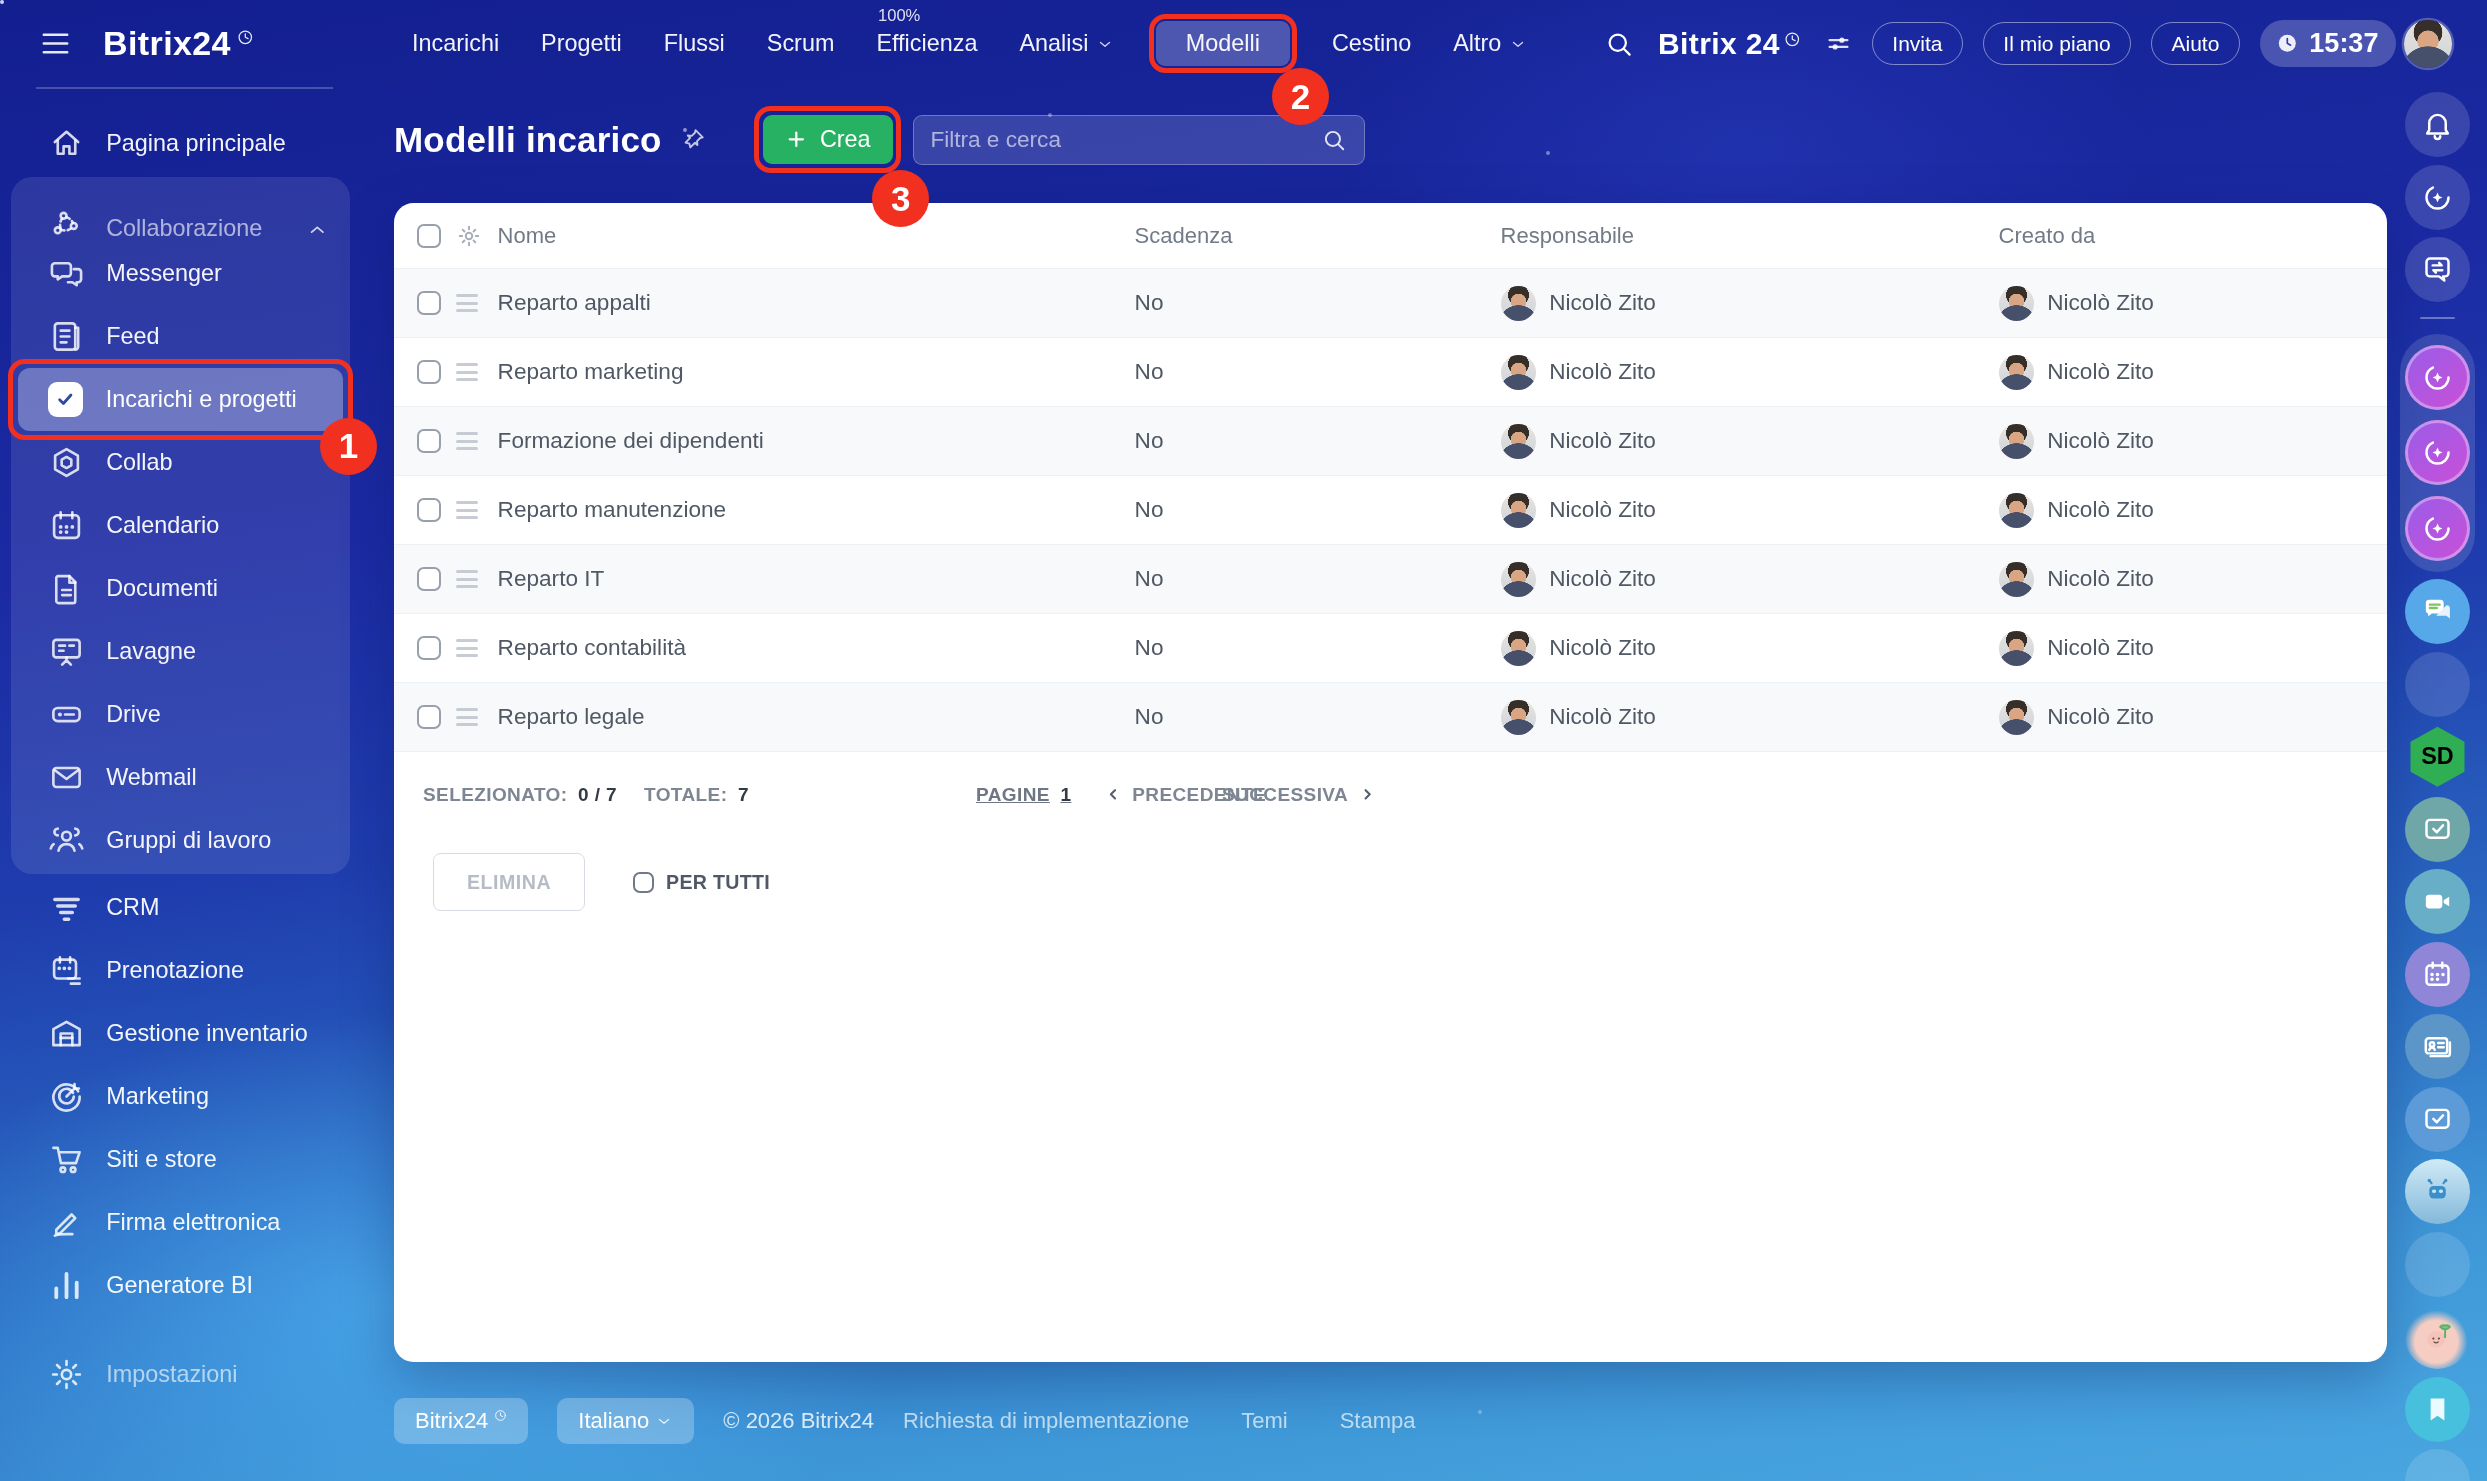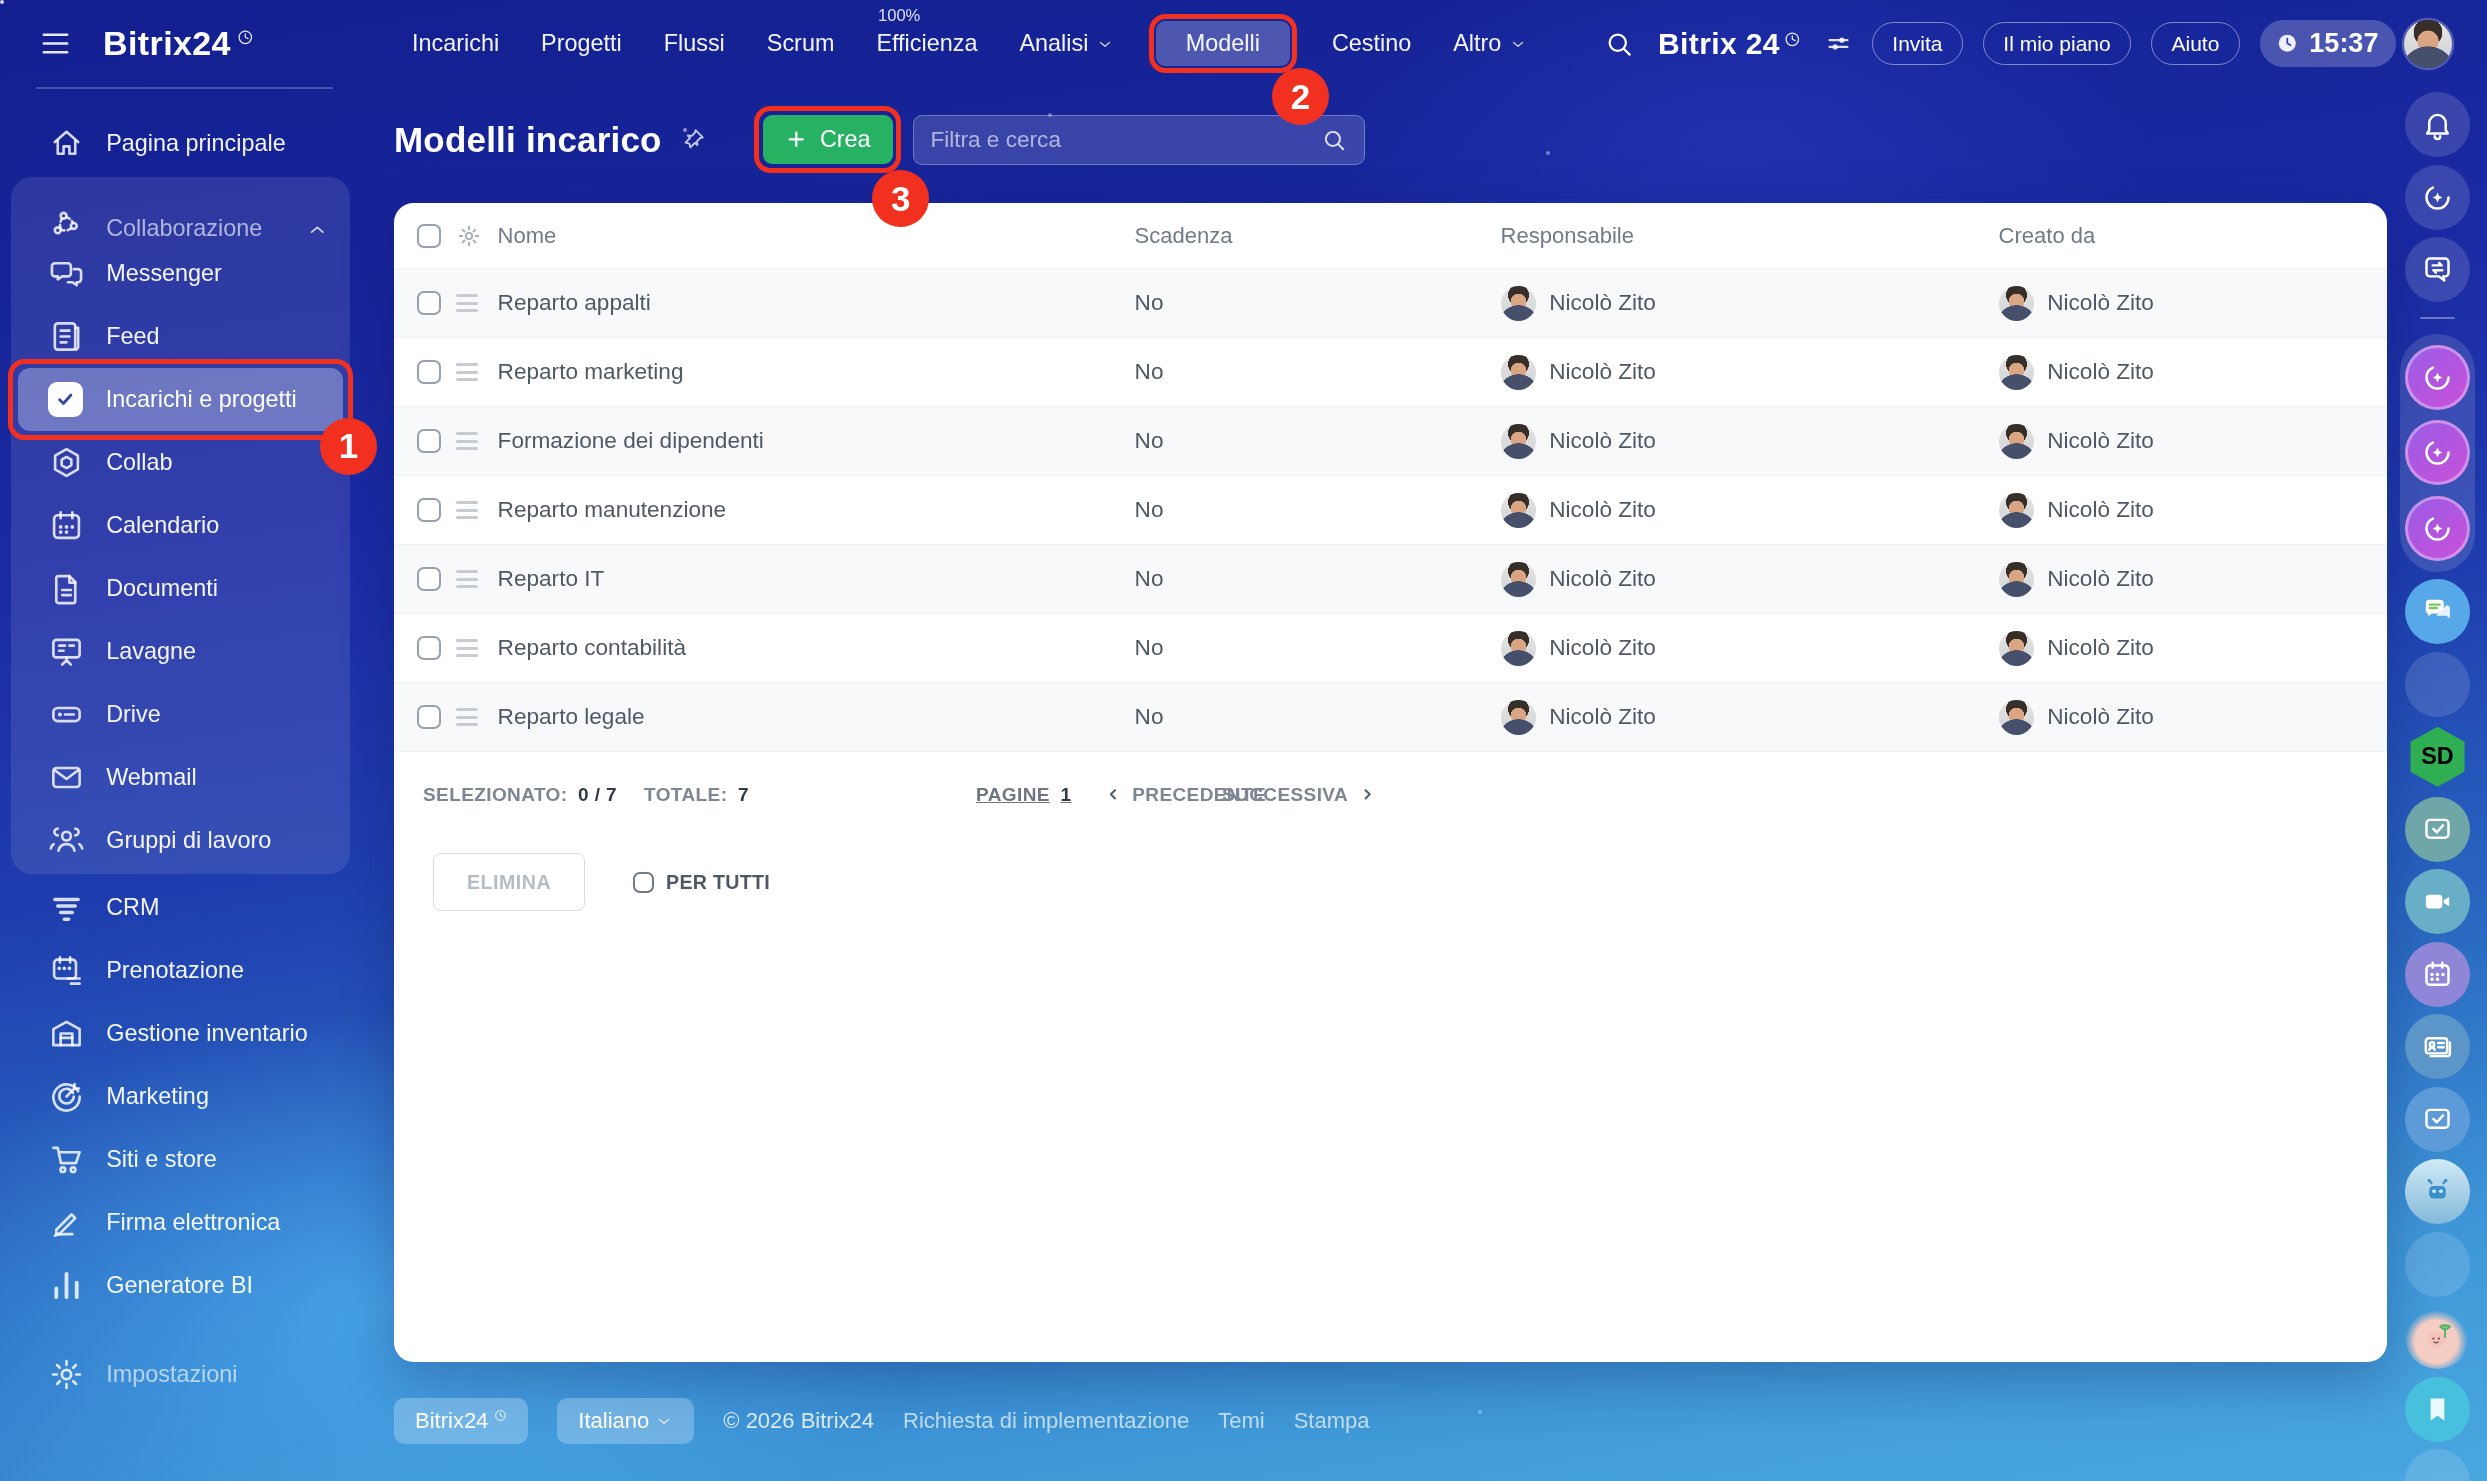--- a/index.html
+++ b/index.html
@@ -127,21 +127,21 @@
   .per-tutti .cb{width:21px;height:21px;border-color:#707a86;}
 
   
   .page-footer{position:absolute;left:394px;top:1398px;display:flex;align-items:center;gap:29px;font-size:22px;}
   .f-pill{background:rgba(255,255,255,.25);border-radius:10.6px;padding:9.8px 21px;display:flex;align-items:flex-start;
           gap:6px;color:#fff;cursor:pointer;}
   .f-pill .clock-sup{width:13px;height:13px;margin-top:1.5px;}
   .f-pill .chev-dn{margin-top:4.5px;}
   .copyright{color:rgba(255,255,255,.8);}
   .f-link{color:rgba(255,255,255,.66);cursor:pointer;}
-  .f-links{display:flex;gap:29px;justify-content:center;}
+  .f-links{display:flex;gap:52px;justify-content:center;}
 
   
   .right-rail{position:absolute;right:12px;top:92px;width:75px;display:flex;flex-direction:column;
               align-items:center;gap:7.5px;}
   .rc{width:65px;height:65px;border-radius:50%;display:grid;place-items:center;background:rgba(255,255,255,.14);
       color:#fff;cursor:pointer;flex:none;}
   .rc svg{width:33px;height:33px;}
   .rail-div{width:35px;height:2.3px;background:rgba(255,255,255,.35);border-radius:1.5px;margin:7.5px 0;}
   .copilot-group{background:rgba(255,255,255,.13);border-radius:42px;padding:10.6px 5.3px;display:flex;
                  flex-direction:column;gap:10.6px;}

